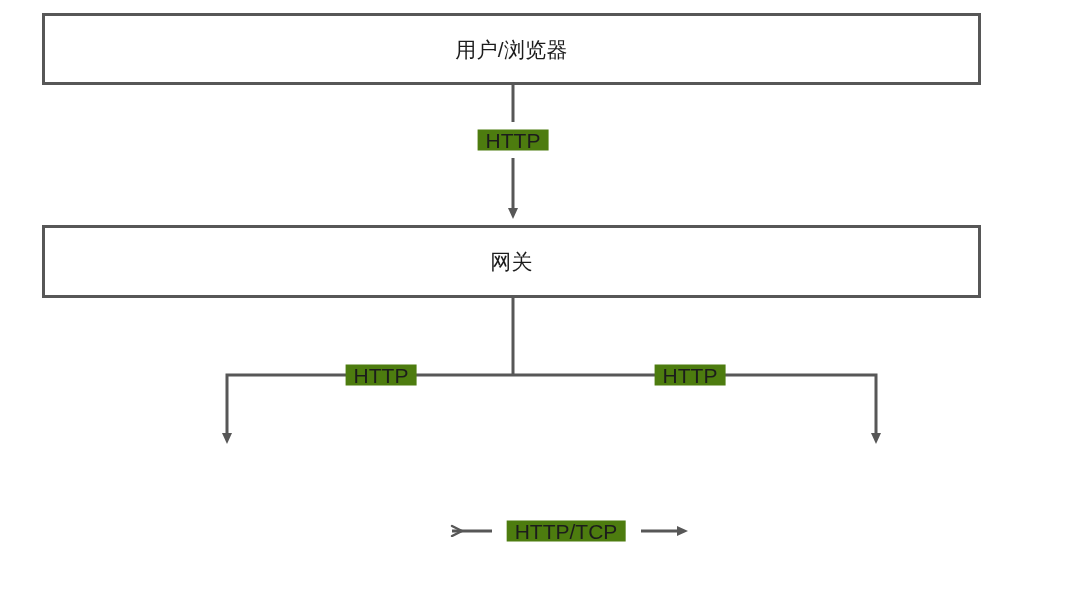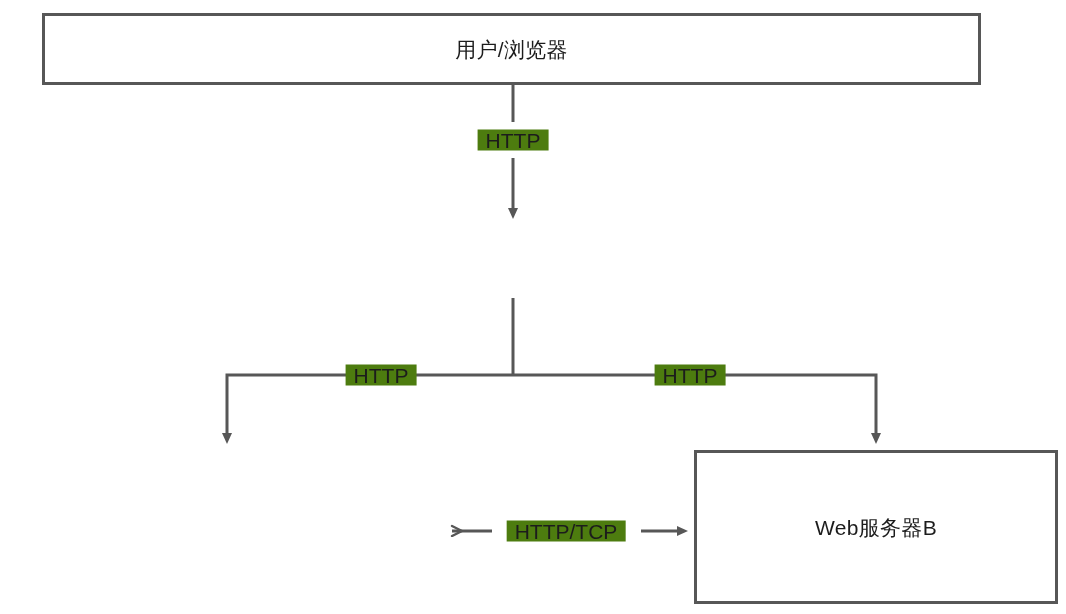--- a/index.html
+++ b/index.html
@@ -90,25 +90,25 @@
     <g>
       <line x1="492" y1="531" x2="452" y2="531" stroke="#575757" stroke-width="3" marker-end="url(#arrow-open)"></line>
       <line x1="641" y1="531" x2="682" y2="531" stroke="#575757" stroke-width="3" marker-end="url(#arrow-filled)"></line>
     </g>
   </svg>
 
   <div class="node-box" style="left:42px; top:5px; width:939px; height:72px;margin-top:8px;">
     <span class="node-label">用户/浏览器</span>
   </div>
 
+  <div class="node-box" style="left:42px; top:225px; width:939px; height:73px;">
+    <span class="node-label">网关</span>
+  </div>
 
 
-  <div class="node-box" style="left:694px; top:450px; width:364px; height:154px;">
-    <span class="node-label">Web服务器B</span>
-  </div>
 
   <span class="edge-label" style="left:513px; top:140px;">HTTP</span>
 
   <span class="edge-label" style="left:381px; top:375px;">HTTP</span>
 
   <span class="edge-label" style="left:690px; top:375px;">HTTP</span>
 
   <span class="edge-label" style="left:566px; top:531px;">HTTP/TCP</span>
 
 </div>

